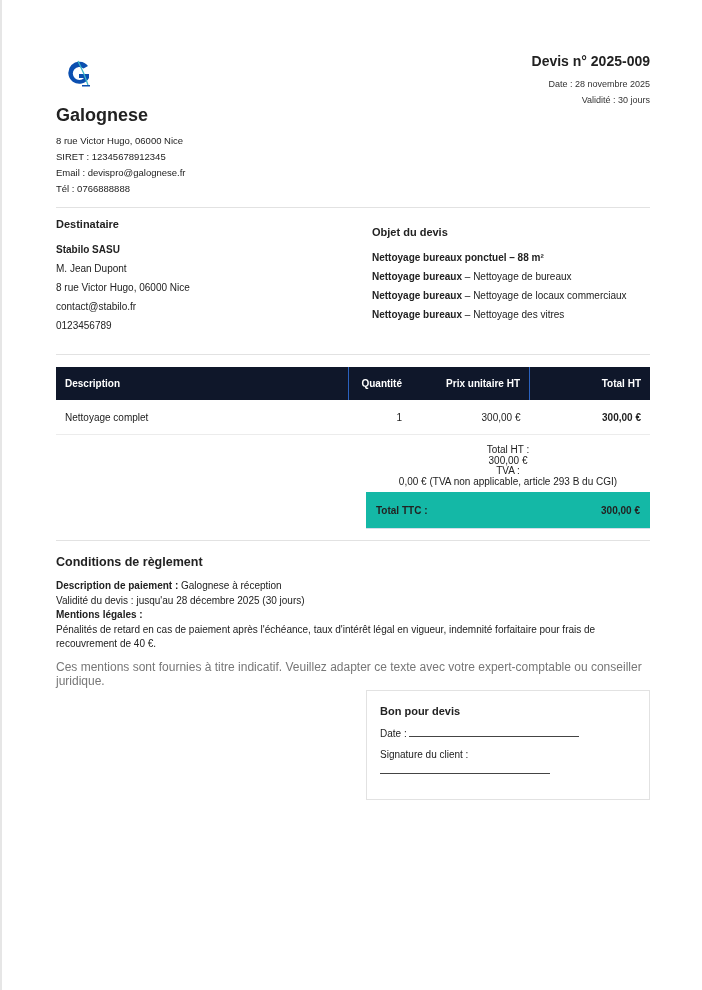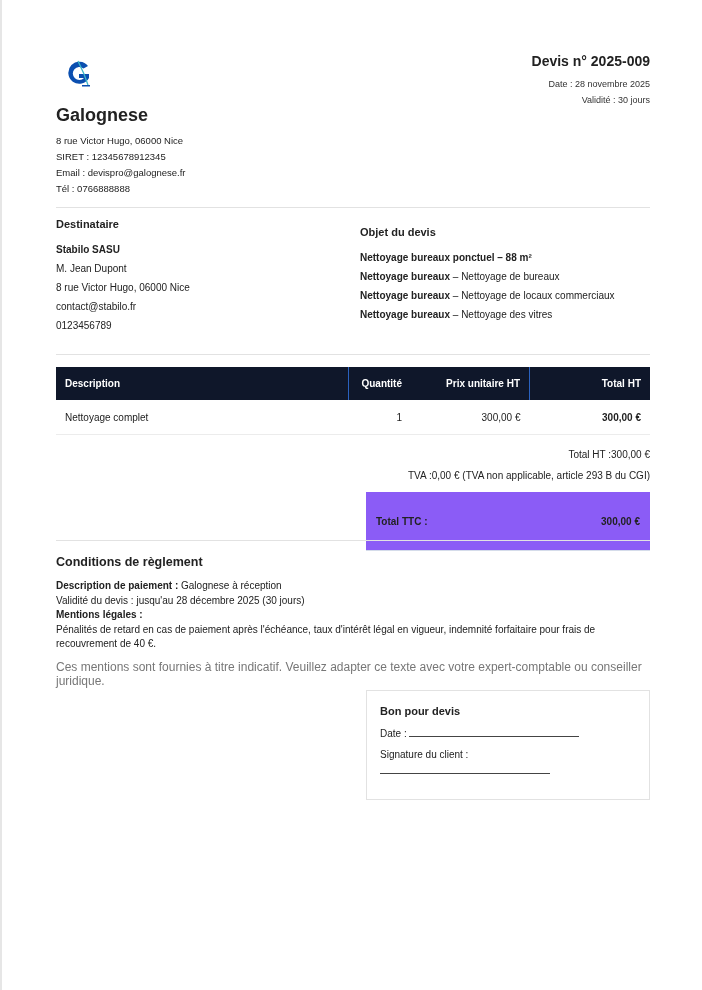--- a/index.html
+++ b/index.html
@@ -19,36 +19,36 @@
   .quote-title { font-size: 14px; font-weight: bold; color: #222; }
   .quote-meta { font-size: 9px; line-height: 16px; color: #333; margin-top: 7px; }
 
   .divider { position: absolute; left: 0; width: 594px; height: 1px; background: #e2e2e2; }
 
   
   .block-title { font-size: 11px; font-weight: bold; color: #222; }
   .dest { position: absolute; left: 0; top: 218px; }
   .dest-lines { margin-top: 10px; font-size: 10px; line-height: 19px; color: #222; }
   .dest-lines .strong { font-weight: bold; }
-  .objet { position: absolute; left: 304px; top: 226px; }
+  .objet { position: absolute; left: 316px; top: 226px; }
   .objet-lines { margin-top: 10px; font-size: 10px; line-height: 19px; color: #222; }
   .objet-lines b { font-weight: bold; }
 
   
   .table { position: absolute; left: 0; top: 367px; width: 594px; border-collapse: collapse; font-size: 10px; }
   .table th { background: #0f172a; color: #fff; font-weight: bold; height: 33px; padding: 0 9px; }
   .table th.sep { border-left: 1px solid #2a62c0; }
   .table td { height: 34px; padding: 0 9px; border-bottom: 1px solid #ececec; color: #222; }
   .left { text-align: left; }
   .right { text-align: right; }
 
   
   .totals { position: absolute; left: 310px; top: 444px; width: 284px; font-size: 10px; color: #222; }
-  .tot-row { display: flex; justify-content: flex-end; height: 21px; align-items: center; }
-  .ttc-box { margin-top: 6px; height: 34px; background: #8b5cf6; border-bottom: 1px solid #d5dcea; display: flex; justify-content: space-between; align-items: center; padding: 12px 10px; font-weight: bold; }
+  .tot-row { display: flex; justify-content: flex-start; height: 21px; align-items: center; flex-direction: column; }
+  .ttc-box { margin-top: 6px; height: 34px; background: #14b8a6; border-bottom: 1px solid #d5dcea; display: flex; justify-content: space-between; align-items: center; padding: 1px 10px; font-weight: bold; }
 
   
   .conditions { position: absolute; left: 0; top: 555px; width: 594px; }
   .cond-title { font-size: 12.5px; font-weight: bold; color: #222; }
   .cond-body { margin-top: 10px; font-size: 10px; line-height: 14.5px; color: #222; }
   .cond-body b { font-weight: bold; }
   .disclaimer { margin-top: 8px; font-size: 12px; color: #777; }
 
   
   .sign-box { position: absolute; left: 310px; top: 690px; width: 282px; height: 108px; border: 1px solid #e2e2e2; }

